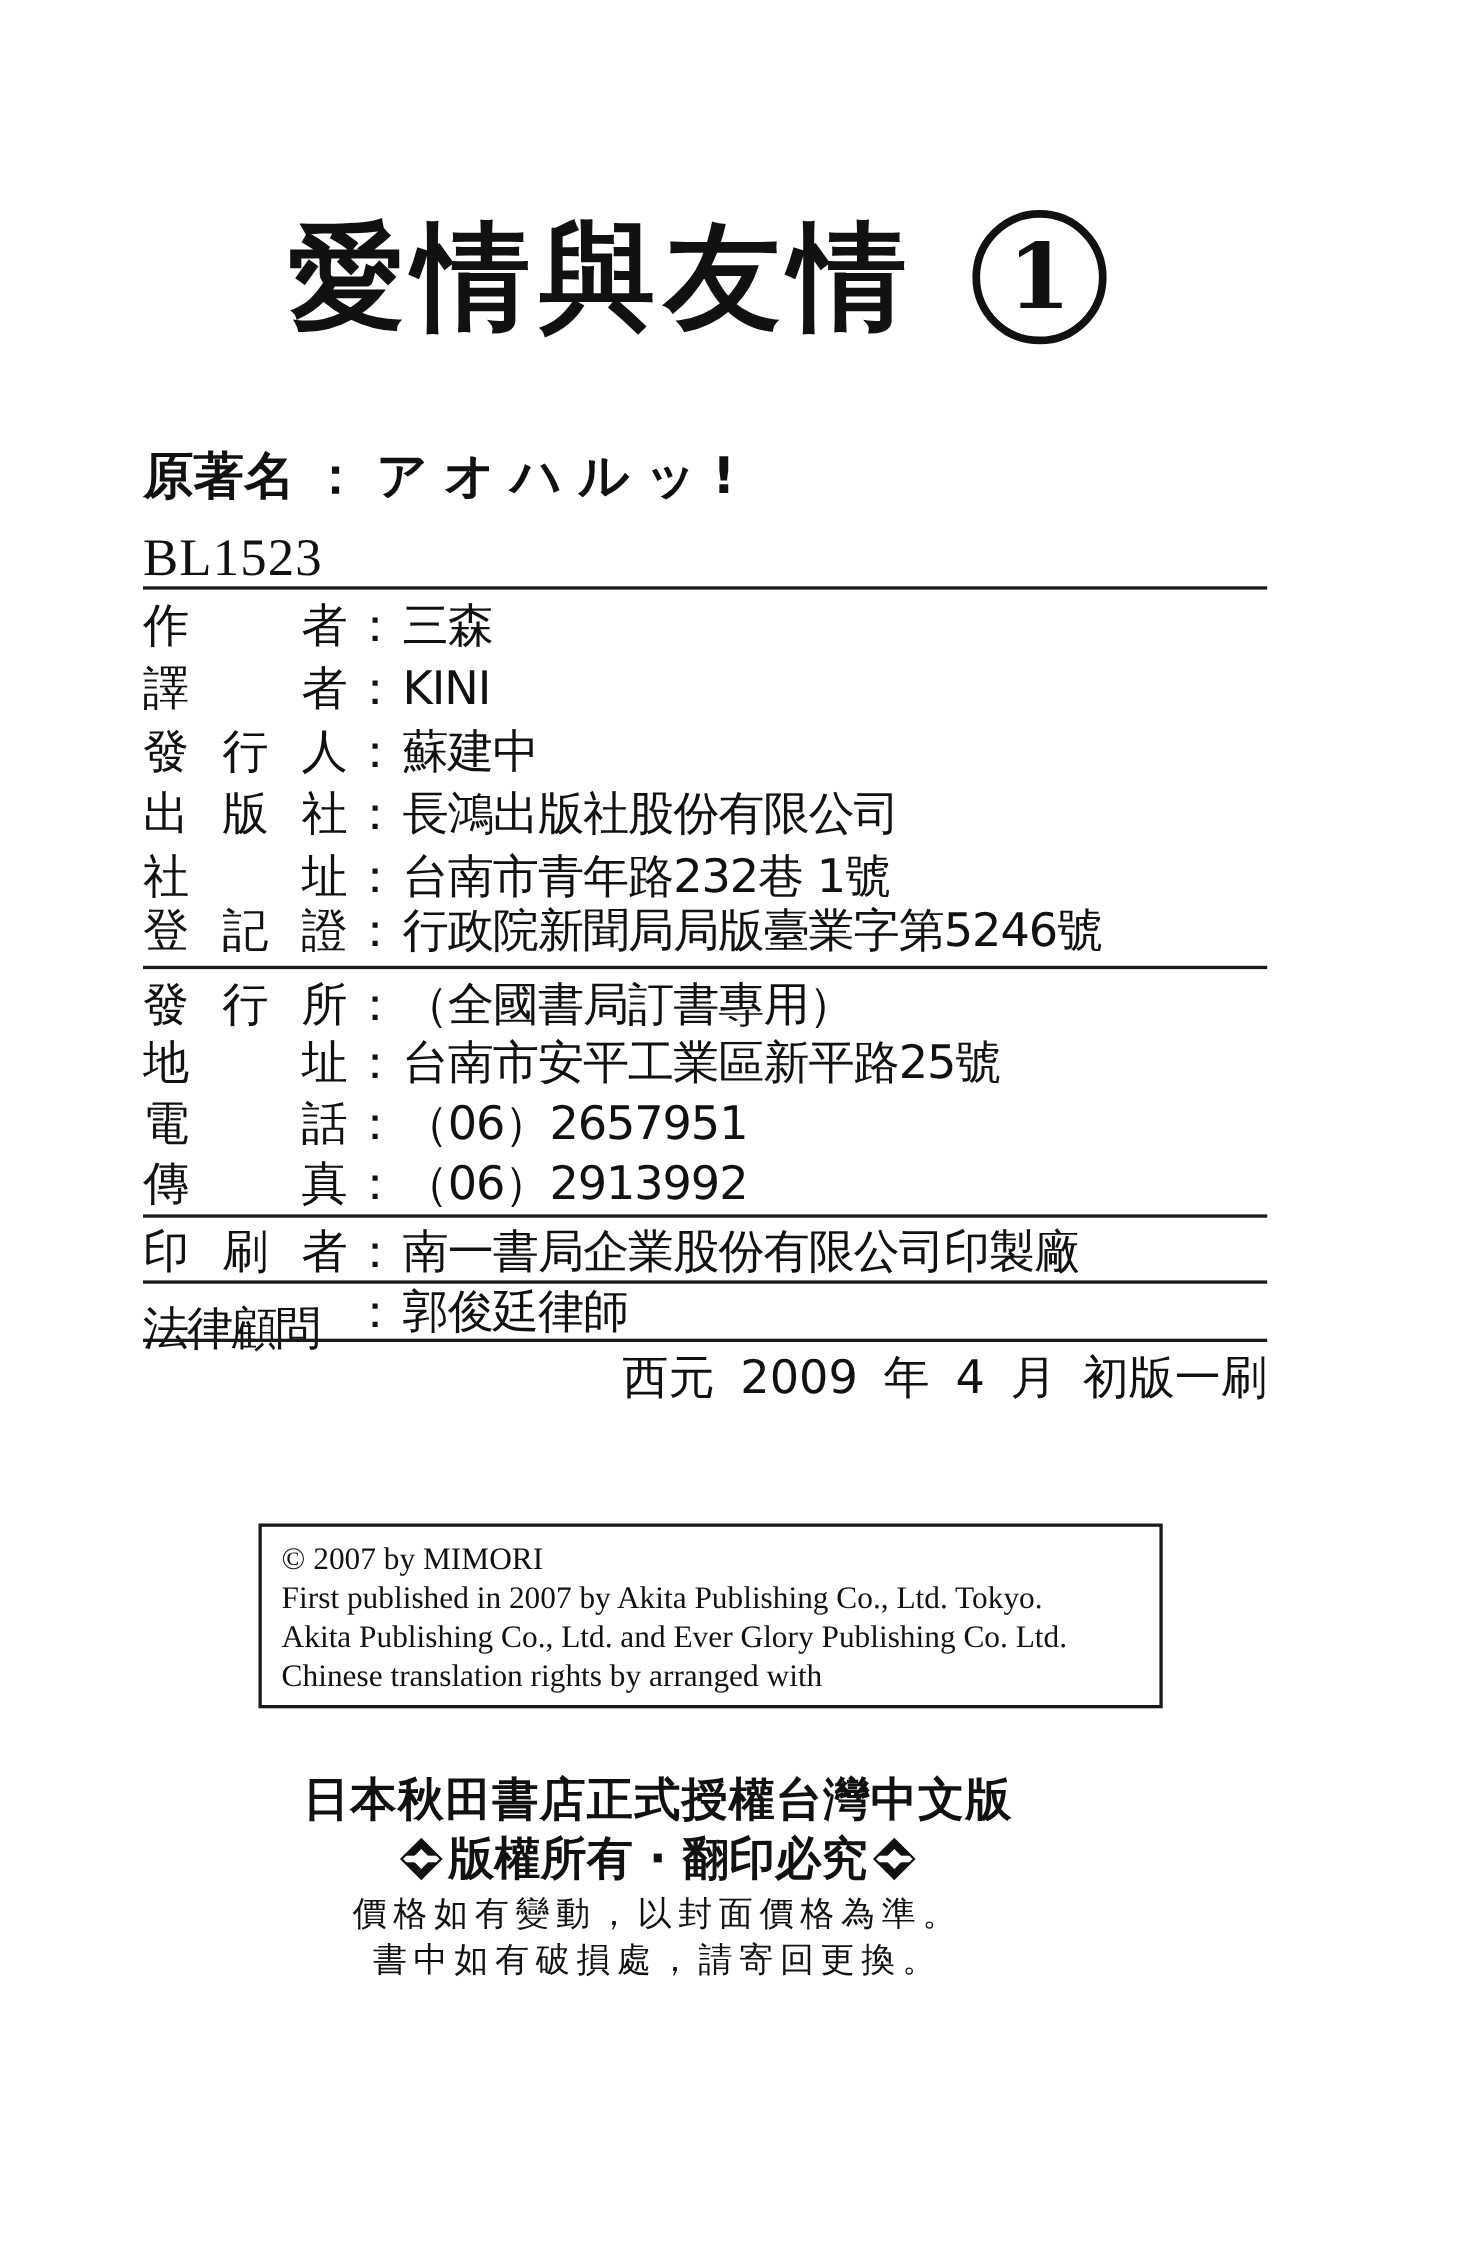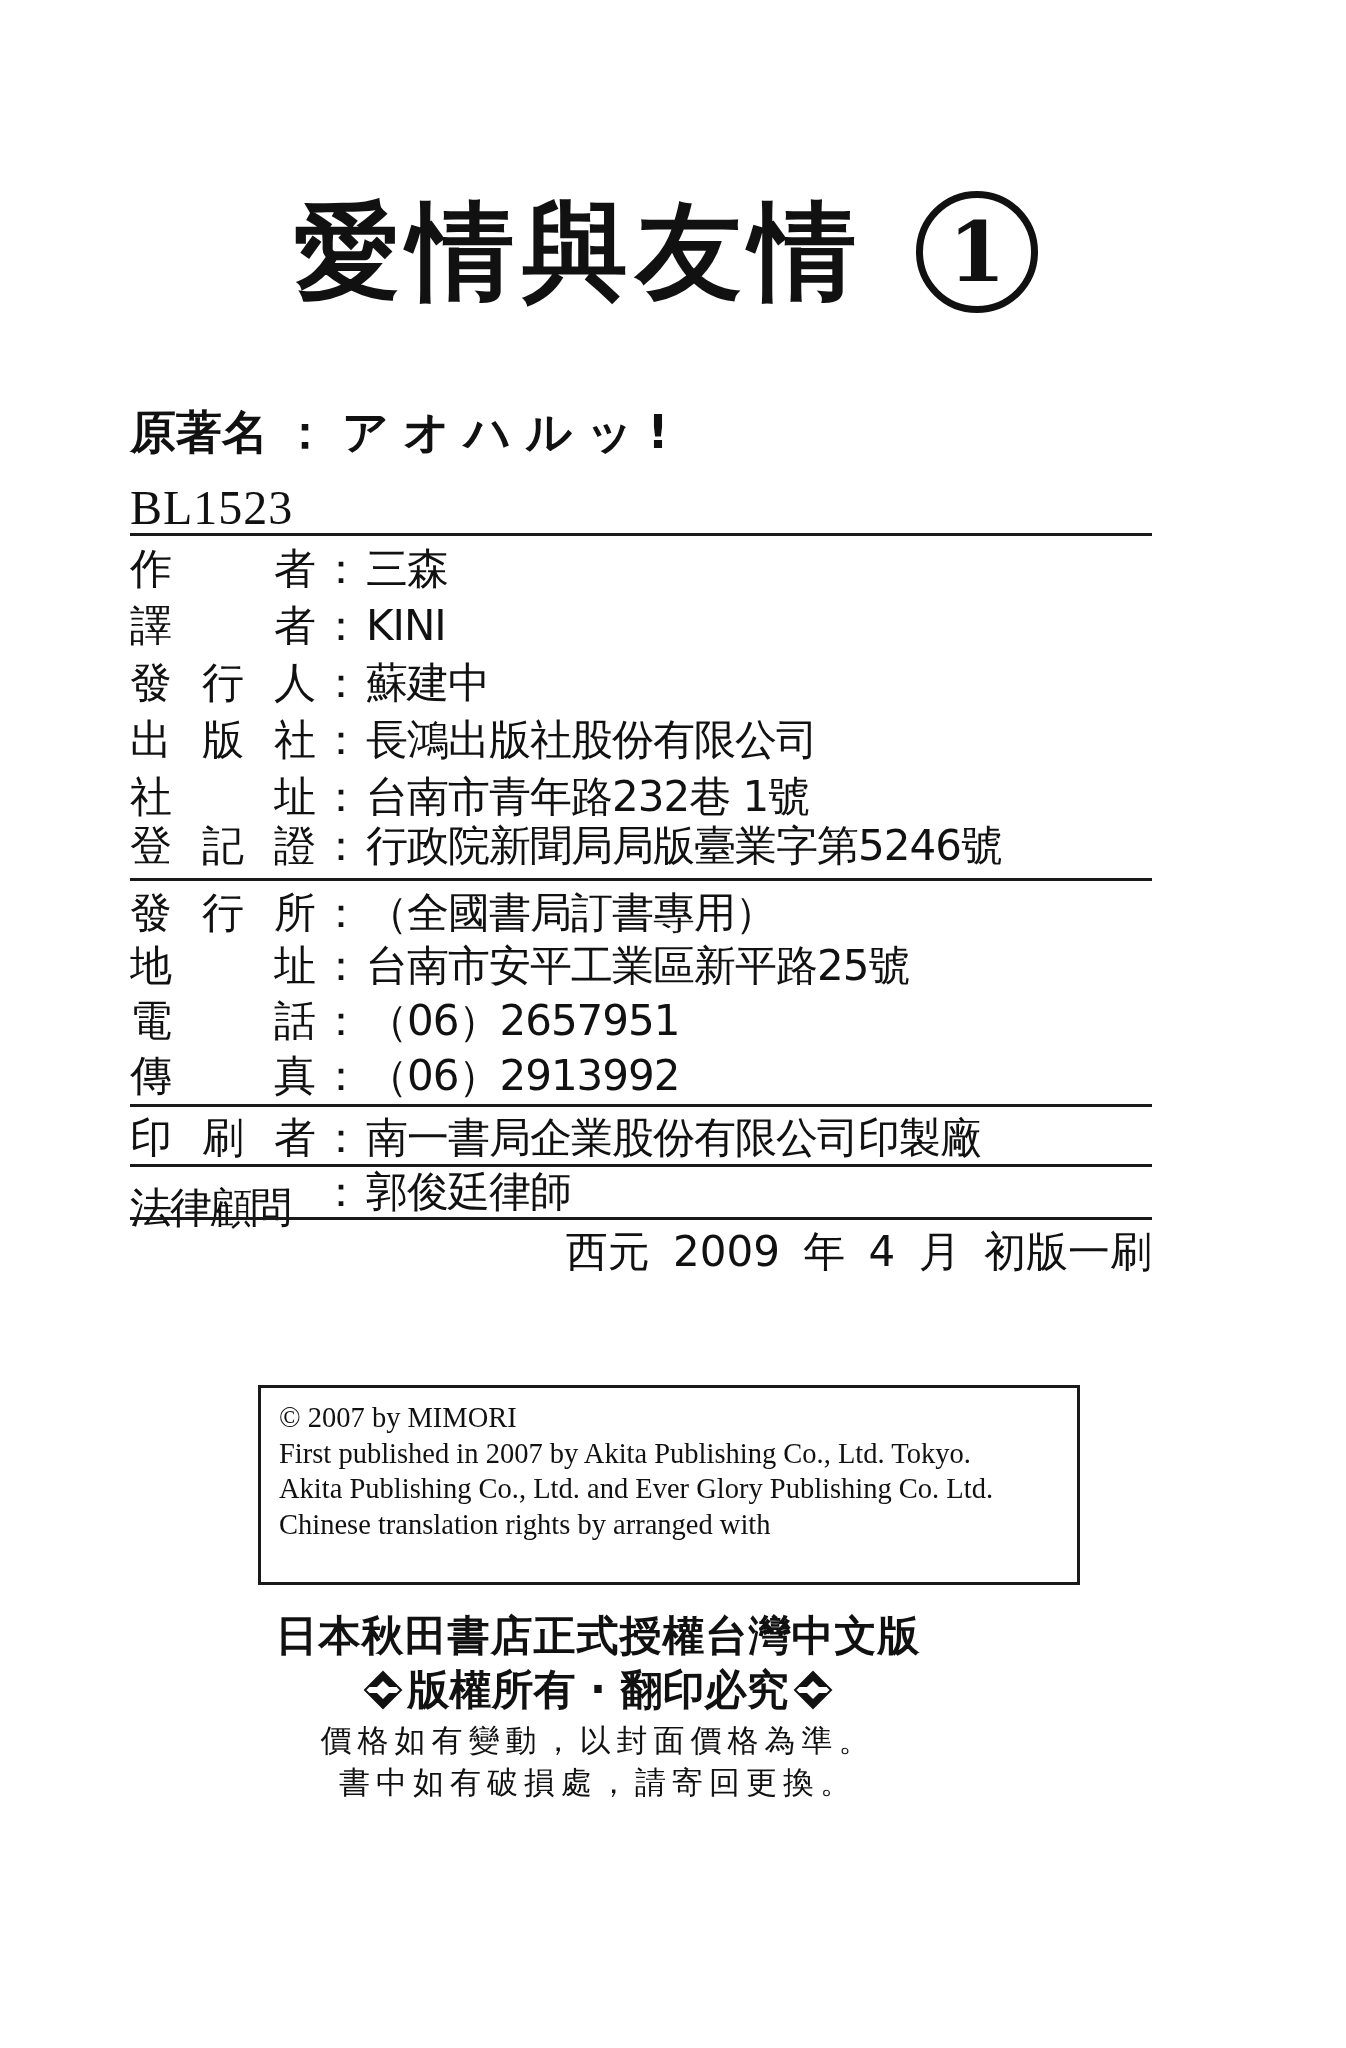--- a/index.html
+++ b/index.html
@@ -1,21 +1,21 @@
 <!DOCTYPE html>
 <html><head>
 <meta charset="utf-8">
 <style>
   html, body { margin: 0; padding: 0; background: #ffffff; }
   body { width: 1346px; height: 2048px; position: relative; overflow: hidden; color: #111111;
          font-family: "DejaVu Sans", sans-serif; }
   .abs { position: absolute; }
 
   
-  .title { left: 262px; top: 192px; height: 120px; display: flex; align-items: center; margin-left: 32px; }
+  .title { left: 262px; top: 192px; height: 120px; display: flex; align-items: center; }
   .title-text { font-size: 106px; font-weight: bold; letter-spacing: 8px; line-height: 120px; white-space: nowrap; }
   .vol-circle { margin-left: 52px; width: 122px; height: 122px; border: 7px solid #111; border-radius: 50%;
                 box-sizing: border-box; display: flex; align-items: center; justify-content: center;
                 font-family: "DejaVu Serif", serif; font-size: 82px; line-height: 1; font-weight: bold; }
 
   
   .orig { left: 130px; top: 404px; font-size: 46px; font-weight: bold; white-space: nowrap; line-height: 56px; }
   .orig .sep { margin: 0 14px; }
   .orig .jp { letter-spacing: 14px; }
 
@@ -28,22 +28,22 @@
   .row { left: 130px; height: 52px; display: flex; align-items: center; white-space: nowrap; font-size: 42px; line-height: 52px; }
   .lbl { width: 186px; display: flex; justify-content: space-between; }
   .lbl span { display: inline-block; }
   .lbl.four { letter-spacing: -2px; margin-top: 32px; }
   .colon { width: 50px; text-align: center; }
   .val { letter-spacing: -1px; }
 
   .date { right: 194px; top: 1226px; font-size: 42px; line-height: 52px; white-space: nowrap; word-spacing: 10px; }
 
   
-  .cbox { left: 235px; top: 1385px; width: 822px; height: 200px; border: 3px solid #1a1a1a; box-sizing: border-box;
-          padding: 12px 0 0 18px; font-family: "Liberation Serif", serif; font-size: 28.5px; line-height: 35.5px; margin-left: 23px; }
+  .cbox { left: 235px; top: 1385px; width: 822px; height: 168px; border: 3px solid #1a1a1a; box-sizing: border-box;
+          padding: 12px 0 0 18px; font-family: "Liberation Serif", serif; font-size: 28.5px; line-height: 35.5px; }
   .cbox div { white-space: nowrap; }
 
   
   .center { left: 0; width: 1196px; text-align: center; white-space: nowrap; }
   .auth { top: 1608px; font-size: 42px; font-weight: bold; line-height: 56px; letter-spacing: 1px; }
   .rights { top: 1662px; font-size: 42px; font-weight: bold; line-height: 56px; display: flex; justify-content: center; align-items: center; }
   .rights .dia { width: 40px; height: 40px; margin: 0 4px; }
   .note1 { top: 1718px; font-family: "DejaVu Serif", serif; font-size: 31px; line-height: 44px; letter-spacing: 6px; }
   .note2 { top: 1760px; font-family: "DejaVu Serif", serif; font-size: 31px; line-height: 44px; letter-spacing: 6px; }
 </style>

